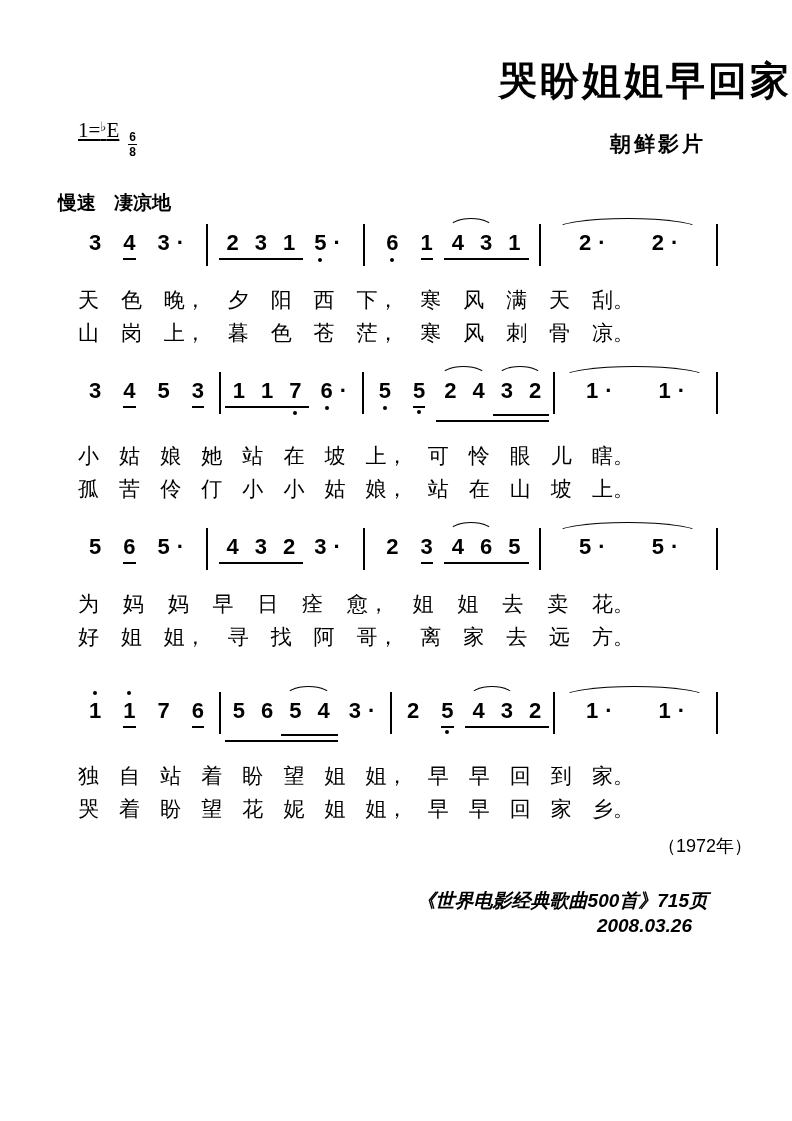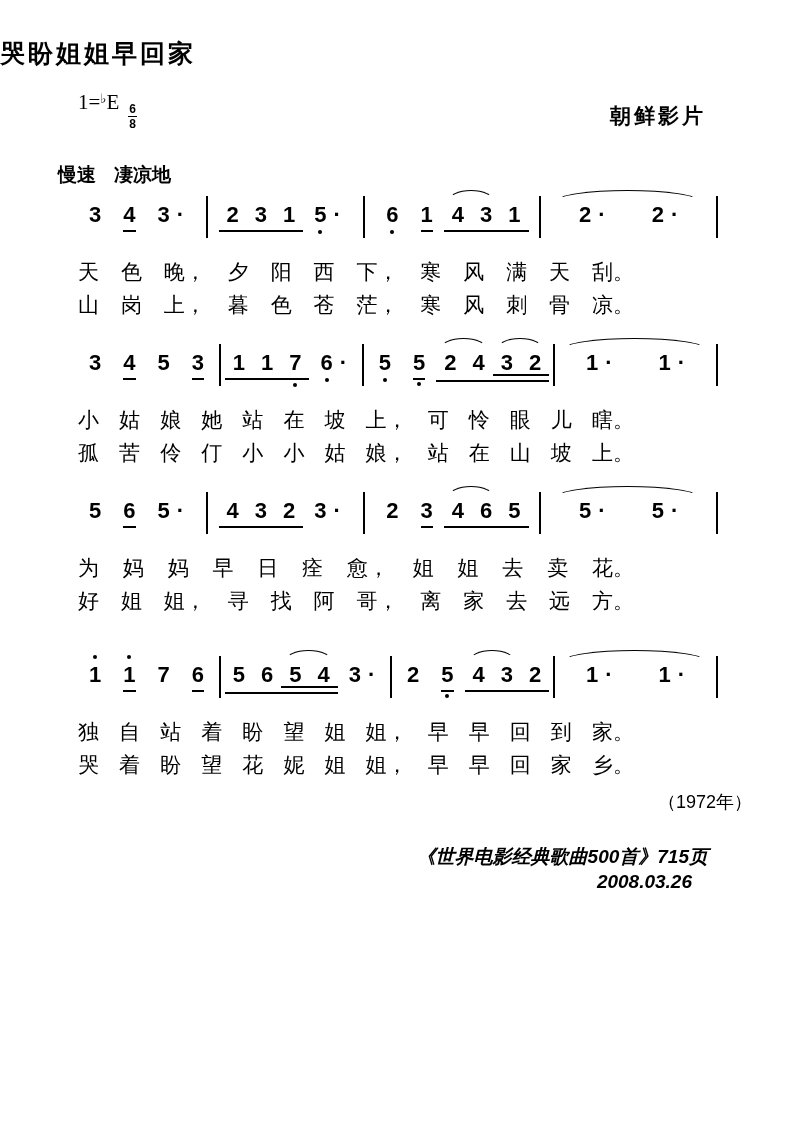--- a/index.html
+++ b/index.html
@@ -1,23 +1,23 @@
 <!DOCTYPE html>
 <html><head>
 <meta charset="utf-8">
 <style>
   html,body{margin:0;padding:0;background:#fff;}
   .page{position:relative;width:792px;height:1121px;background:#fff;color:#000;
         font-family:"Liberation Sans",sans-serif;overflow:hidden;}
-  h1.title{margin:0;padding-top:36px;text-align:left;font-size:25px;line-height:34px;
+  h1.title{margin:0;padding-top:64px;text-align:right;font-size:39px;line-height:34px;
         font-weight:700;letter-spacing:3px;}
   .subtitle{margin-top:10px;text-align:center;font-size:18px;font-weight:700;letter-spacing:1px;}
   .keyrow{display:flex;justify-content:space-between;align-items:flex-end;
         margin:34px 86px 0 78px;height:26px;}
-  .keysig{font-size:21px;font-weight:400;font-family:"Liberation Serif",serif;}
+  .keysig{font-size:21px;font-weight:400;font-family:"Liberation Serif",serif;text-decoration:underline;}
   .keysig sup{font-size:13px;vertical-align:6px;}
   .frac{display:inline-flex;flex-direction:column;vertical-align:-4px;margin-left:9px;
         font-size:12px;font-weight:700;line-height:1;text-align:center;
         font-family:"Liberation Sans",sans-serif;}
   .frac .num{border-bottom:1.5px solid #000;padding:0 1px 1px 1px;}
   .frac .den{padding-top:1px;}
   .credit{font-size:21px;font-weight:600;letter-spacing:3px;}
   .tempo{margin:32px 0 0 58px;font-size:19px;font-weight:700;}
   .tempo .mood{margin-left:18px;}
   
@@ -26,21 +26,21 @@
         width:640px;margin-top:34px;}
   .score > .music-line:nth-child(1){margin-top:16px;}
   .score > .music-line:nth-child(7){margin-top:50px;}
   .measure{display:inline-flex;align-items:flex-start;white-space:nowrap;}
   .bar{width:2px;height:42px;background:#000;margin-top:-8px;flex:none;}
   .note{display:inline-block;position:relative;margin:0 11px;
         font-size:22px;font-weight:700;line-height:1;}
   .grp{display:inline-block;position:relative;}
   .grp .note{margin:0 8px;}
   .note.u1,.grp.u1{border-bottom:2px solid #000;padding-bottom:4px;}
-  .grp.u1 .grp.u1{padding-bottom:0;}
+  .grp.u1 .grp.u1{padding-bottom:12px;}
   .nt{display:inline-block;position:relative;line-height:1;}
   .da{display:inline-block;margin-left:7px;font-size:22px;font-weight:700;line-height:1;}
   .odot{position:absolute;left:50%;transform:translateX(-50%);width:4px;height:4px;
         border-radius:50%;background:#000;}
   .odot.above{top:-9px;}
   .odot.below{bottom:-8px;}
   .note.u1 .odot.below{bottom:-12px;}
   .grp.u1 .note .odot.below{bottom:-13px;}
   .grp.slur::before{content:"";position:absolute;left:4px;right:6px;top:-14px;height:10px;
         border-top:1.6px solid #000;border-left:1.6px solid transparent;

